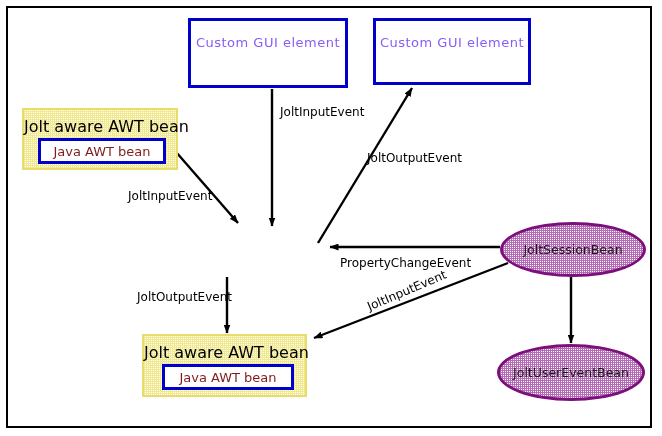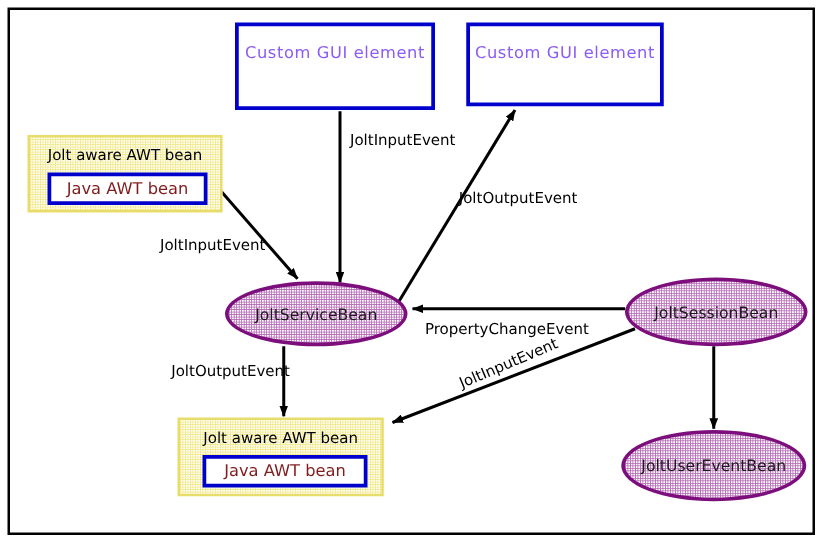--- a/index.html
+++ b/index.html
@@ -68,21 +68,21 @@
       repeating-linear-gradient(90deg,
         #f2e98c 0px, #f2e98c 1px, transparent 1px, transparent 2px);
     background-size: 2px 2px;
   }
   .bean-box .bean-title {
     position: absolute;
     left: 0;
     right: 0;
     top: 7px;
     text-align: center;
-    font-size: 12px;
+    font-size: 16px;
     color: #000000;
     white-space: nowrap;
   }
   .bean-box .inner-box {
     position: absolute;
     box-sizing: border-box;
     border: 3px solid #0000cc;
     background: #ffffff;
     display: flex;
     align-items: center;
@@ -182,23 +182,20 @@
     </div>
   </div>
 
   <div class="bean-box" id="bean-box-bottom">
     <span class="bean-title">Jolt aware AWT bean</span>
     <div class="inner-box">
       <span class="inner-label">Java AWT bean</span>
     </div>
   </div>
 
-  <div class="ejb-ellipse" id="ellipse-service">
-    <span class="ejb-label">JoltServiceBean</span>
-  </div>
 
   <div class="ejb-ellipse" id="ellipse-userevent">
     <span class="ejb-label">JoltUserEventBean</span>
   </div>
 
   <div class="ejb-ellipse" id="ellipse-session">
     <span class="ejb-label">JoltSessionBean</span>
   </div>
 
   <span class="edge-label" id="label-jie-gui">JoltInputEvent</span>

